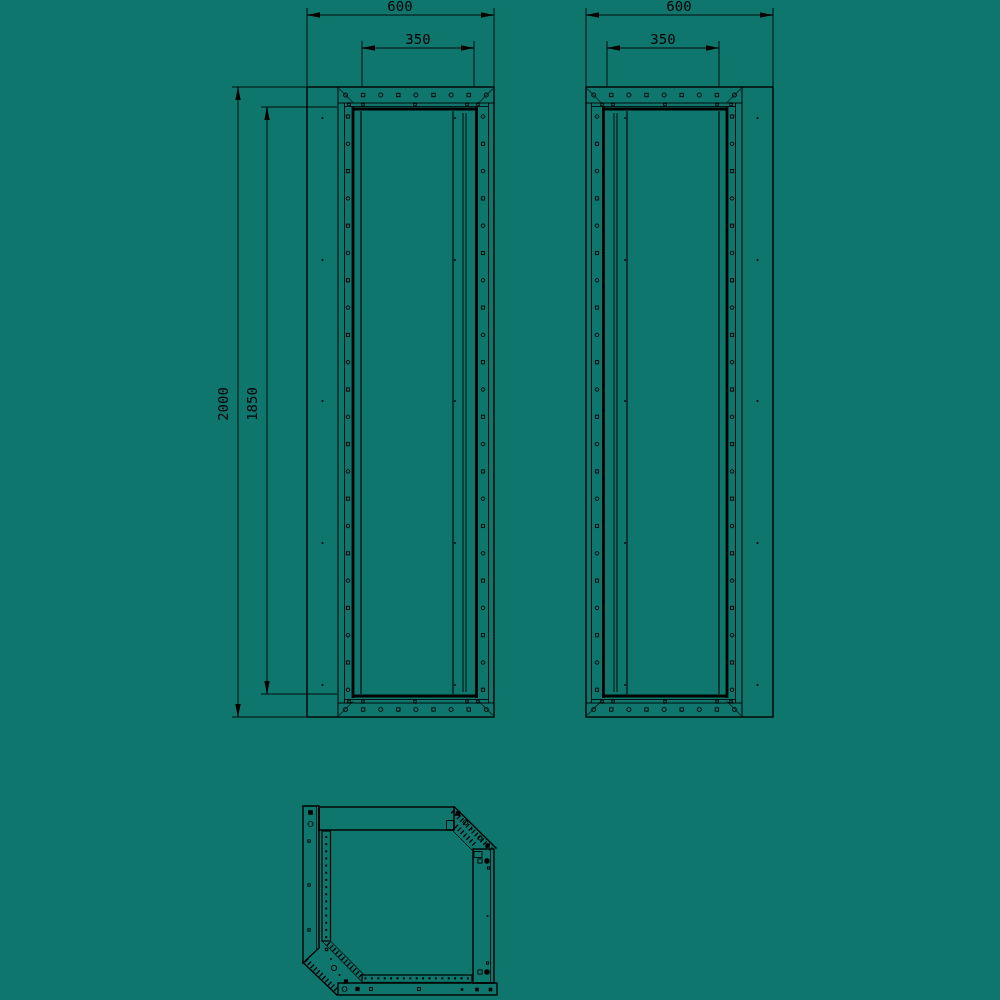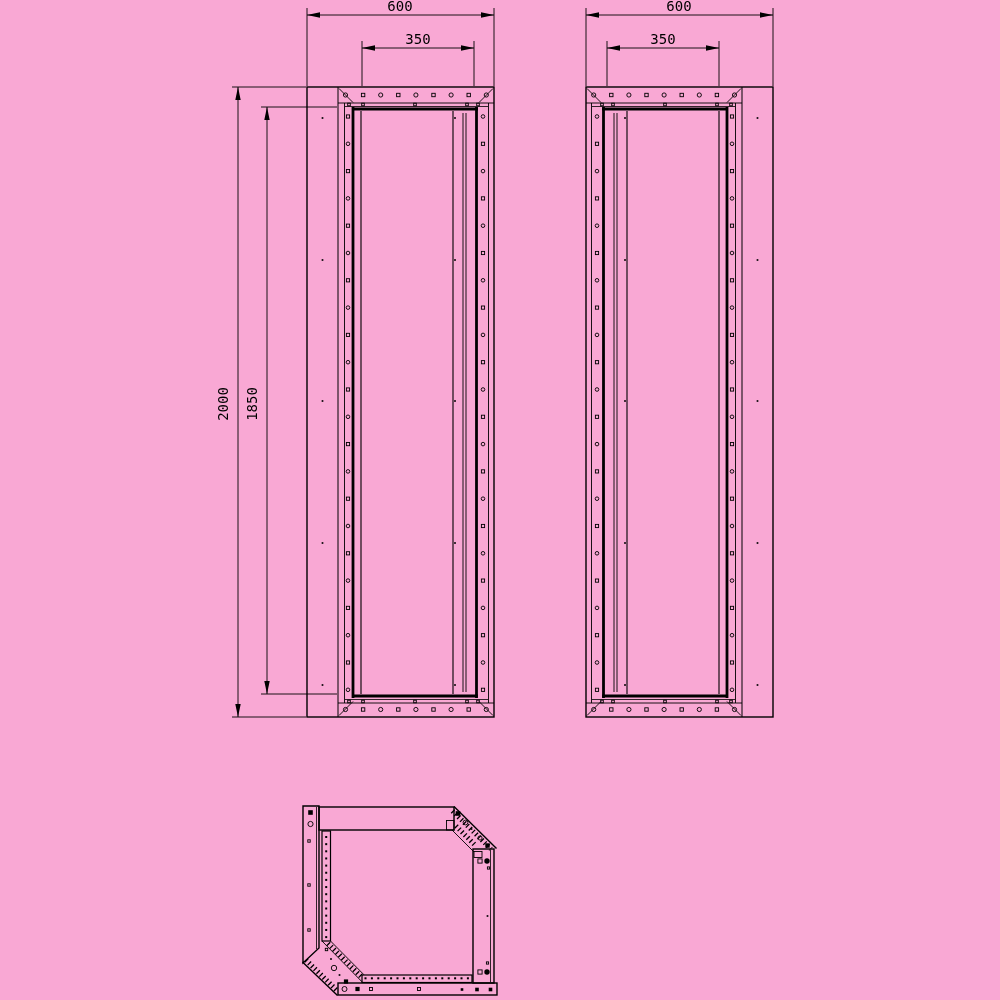--- a/index.html
+++ b/index.html
@@ -1,16 +1,16 @@
 <!DOCTYPE html>
 <html><head>
 <meta charset="utf-8">
 <style>
   html,body{margin:0;padding:0;background:#ffffff;}
-  #canvas-wrap{position:relative;width:1000px;height:1000px;background:#f9a8d4;overflow:hidden;}
+  #canvas-wrap{position:relative;width:1000px;height:1000px;background:#0f766e;overflow:hidden;}
   svg{display:block;}
   text.dim{font-family:"DejaVu Sans Mono","Liberation Mono",monospace;font-size:14px;fill:#000;}
 </style>
 </head>
 <body>
 
 <div id="canvas-wrap">
 <svg width="1000" height="1000" viewBox="0 0 1000 1000">
 
   <g id="viewL">

